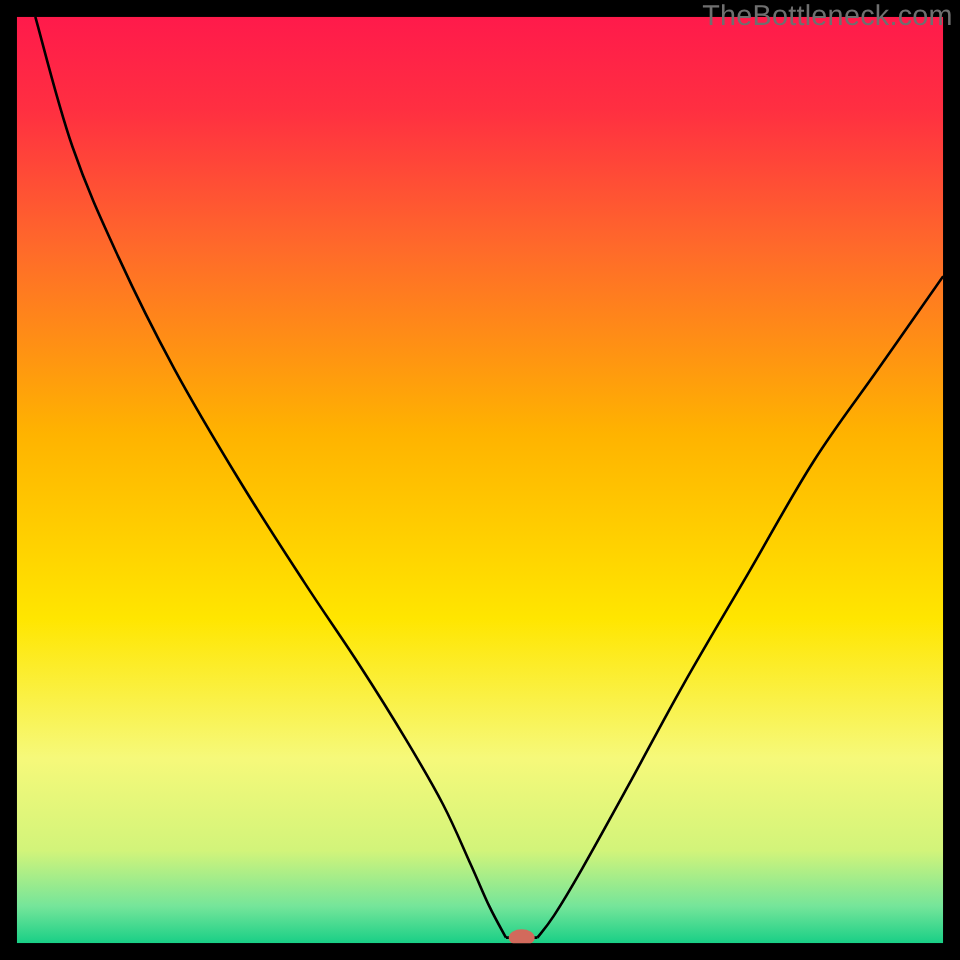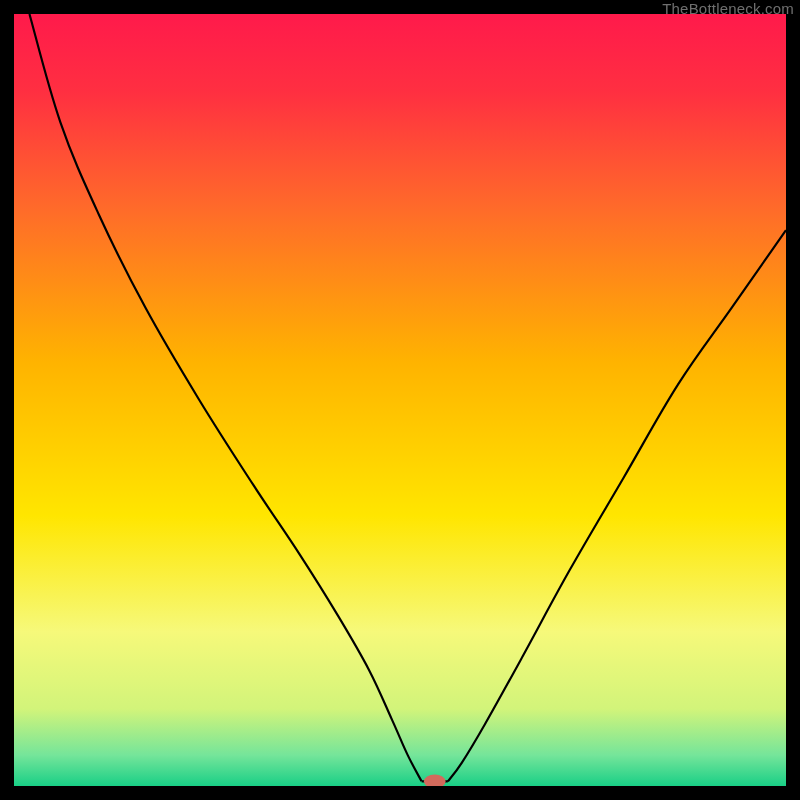--- a/index.html
+++ b/index.html
@@ -24,21 +24,21 @@
     left: 0;
     top: 0;
     width: 772px;
     height: 772px;
   }
   .watermark {
     position: absolute;
     top: 0;
     right: 6px;
     color: #6f6f6f;
-    font-size: 15px;
+    font-size: 24px;
     font-weight: 500;
     letter-spacing: 0.2px;
   }
   svg { display: block; }
 </style>
 </head>
 <body>
 
 <div class="frame">
   <svg class="plot" viewBox="0 0 100 100" preserveAspectRatio="none">

